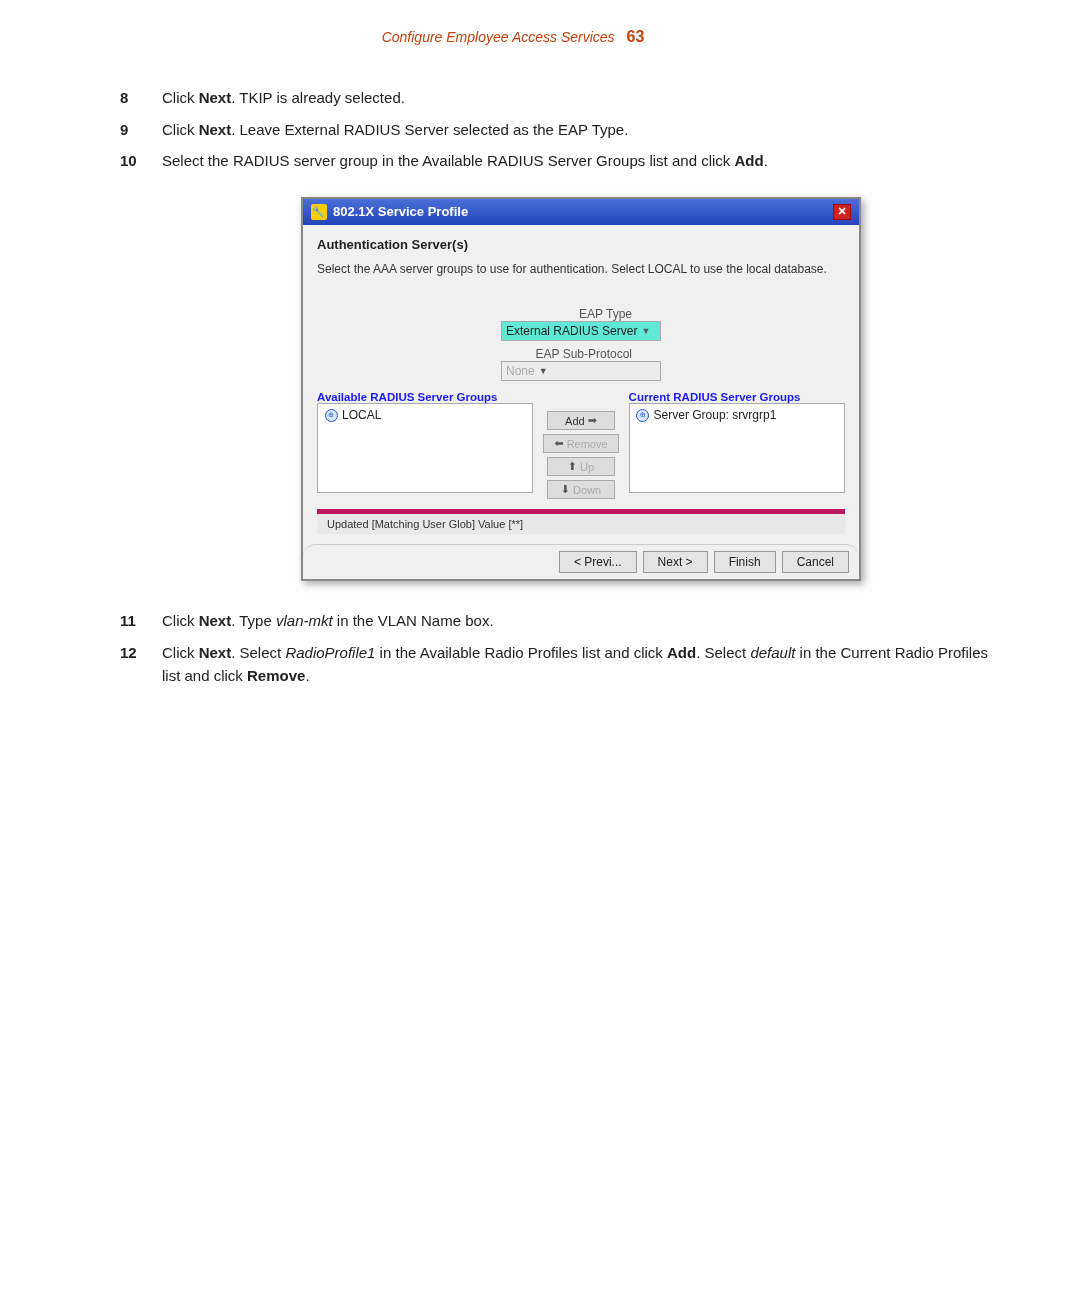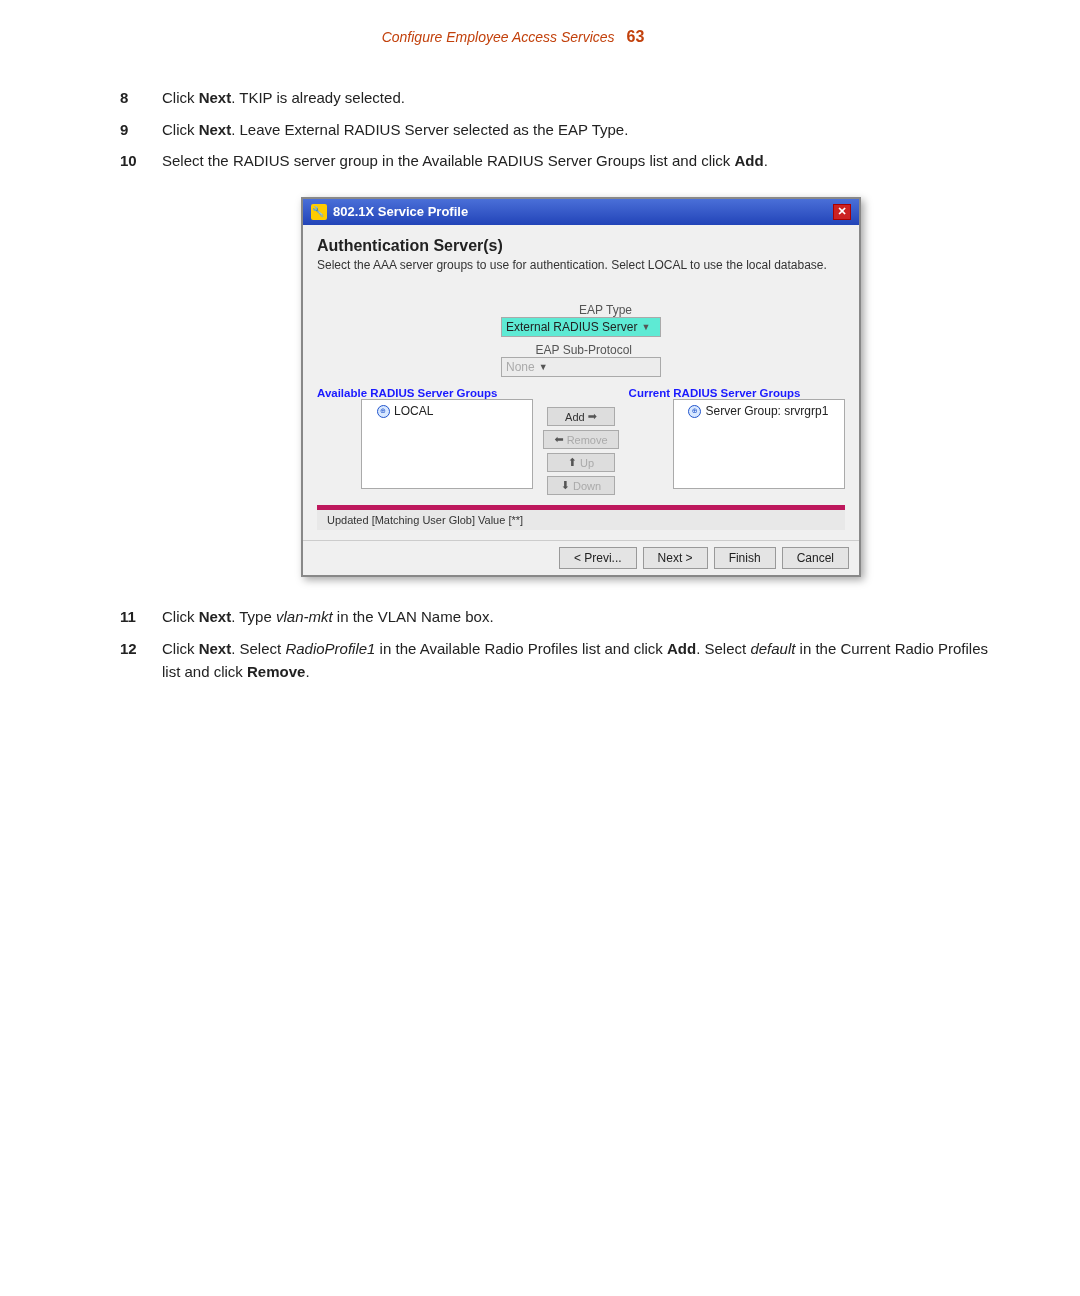--- a/index.html
+++ b/index.html
@@ -111,22 +111,22 @@
       justify-content: center;
       font-weight: bold;
     }
 
     .dialog-body {
       padding: 12px 14px 10px;
     }
 
     .section-title {
       font-weight: bold;
-      font-size: 16px;
-      margin-bottom: 2px;
+      font-size: 13px;
+      margin-bottom: 9px;
     }
     .section-desc {
       font-size: 12px;
       color: #333;
       margin-bottom: 30px;
       line-height: 1.4;
     }
 
     .form-row {
       display: flex;
@@ -174,22 +174,21 @@
     .list-label {
       color: #1a1aff;
       font-size: 11.5px;
       font-weight: bold;
     }
     .list-box {
       border: 1px solid #aaa;
       background: white;
       min-height: 90px;
       font-size: 12px;
-      padding: 3px 12px;
-      margin-left: 44px;
+      padding: 3px 4px;
     }
     .list-item {
       display: flex;
       align-items: center;
       gap: 4px;
       padding: 1px 2px;
     }
     .list-item-icon {
       width: 14px;
       height: 14px;
@@ -250,20 +249,21 @@
       margin-top: 10px;
     }
 
     .dialog-footer {
       background: #f0f0f0;
       border-top: 1px solid #ccc;
       padding: 6px 10px;
       display: flex;
       justify-content: flex-end;
       gap: 6px;
+      border-radius: 13px;
     }
 
     .footer-btn {
       background: #e4e4e4;
       border: 1px solid #999;
       padding: 3px 14px;
       font-size: 12px;
       cursor: pointer;
       color: #222;
     }

